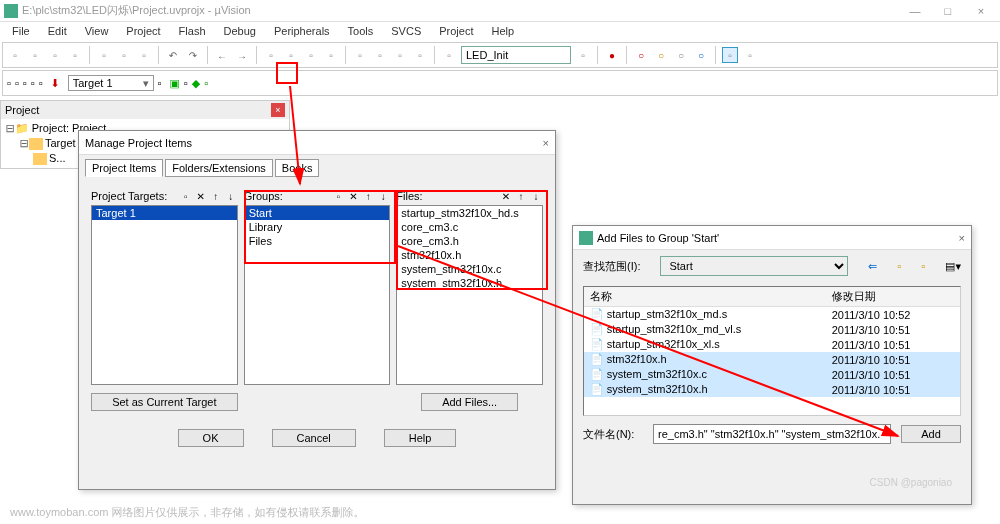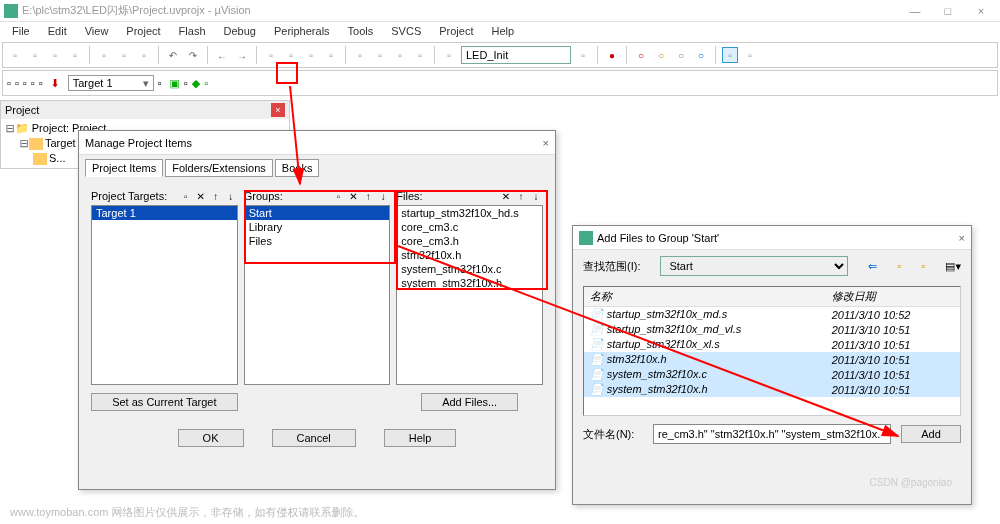--- a/index.html
+++ b/index.html
@@ -42,21 +42,21 @@
 .listbox .sel { background: #0a4db8; color: #fff; }
 .dlg-btns { display: flex; justify-content: center; gap: 28px; padding: 10px 0; }
 .dlg-btns button, .btn { padding: 2px 24px; border: 1px solid #999; background: #e8e8e8; }
 .setcur { text-align: center; margin-top: 8px; border-radius: 7px; }
 .setcur button { padding: 2px 20px; border: 1px solid #999; background: #e8e8e8; }
 
 .dialog2 { position: absolute; left: 572px; top: 225px; width: 400px; height: 280px; background: #f0f0f0; border: 1px solid #888; box-shadow: 2px 2px 6px rgba(0,0,0,.2); }
 .lookrow { display: flex; align-items: center; padding: 6px 10px; gap: 20px; }
 .lookrow select, .lookrow input { flex: 1; height: 20px; border: 1px solid #7a9; padding: 0 4px; }
 .filelist { margin: 4px 10px; border: 1px inset #ccc; background: #fff; height: 130px; overflow: auto; }
-.filelist table { width: 100%; border-collapse: collapse; font-style: italic; }
+.filelist table { width: 100%; border-collapse: collapse; }
 .filelist th { text-align: left; padding: 2px 6px; background: #f4f4f4; border-bottom: 1px solid #ddd; font-weight: normal; }
 .filelist td { padding: 1px 6px; }
 .filelist tr.sel td { background: #cde8ff; }
 .formrow { display: flex; align-items: center; padding: 4px 10px; gap: 10px; }
 .formrow .fl { width: 60px; }
 .formrow input, .formrow select { flex: 1; height: 20px; border: 1px solid #888; padding: 0 4px; }
 .formrow button { width: 60px; padding: 2px 0; border: 1px solid #999; background: #e8e8e8; }
 
 .red-box { position: absolute; border: 2px solid red; pointer-events: none; }
 .arrow-svg { position: absolute; left: 0; top: 0; pointer-events: none; }

